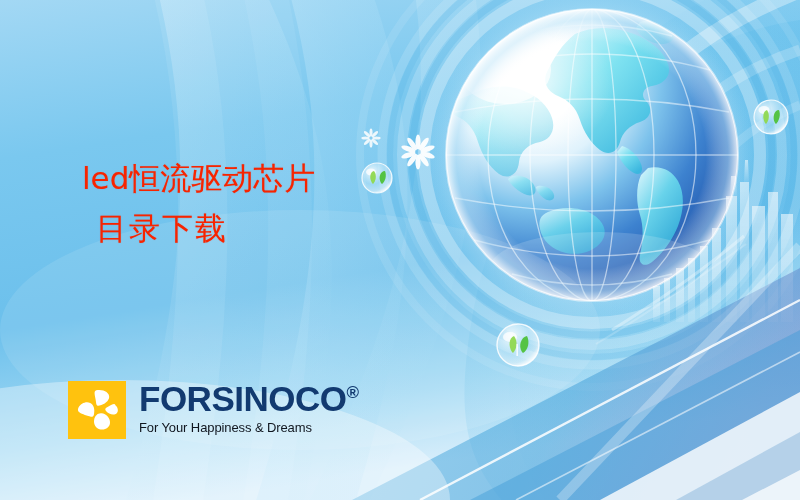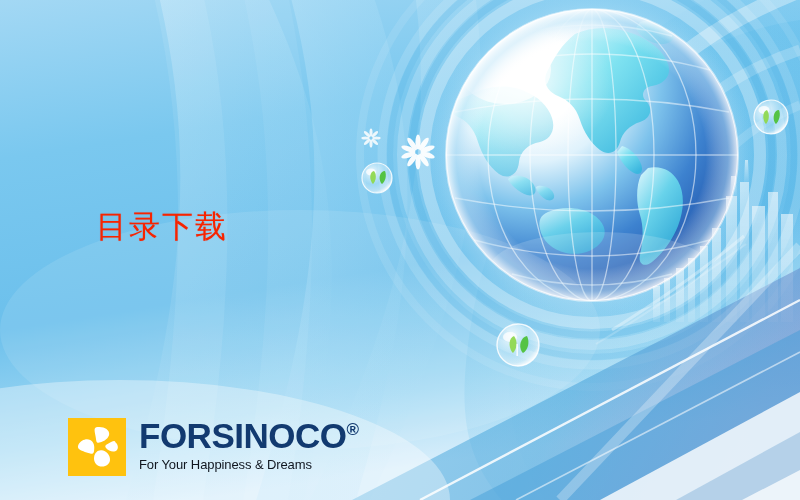--- a/index.html
+++ b/index.html
@@ -42,34 +42,33 @@
     font-size: 31px;
     line-height: 1.0;
     font-family: "DejaVu Sans", "Liberation Sans", sans-serif;
     font-weight: 400;
     white-space: nowrap;
     text-shadow: 0 0 1px rgba(247,36,0,0.35);
   }
   .headline .line1 { display: block; letter-spacing: 0px; }
   .headline .line2 {
     display: block;
-    margin-top: 48px;
+    margin-top: 19px;
     margin-left: 14px;
     letter-spacing: 2px;
   }
 
   
   .logo {
     position: absolute;
     left: 68px;
     top: 381px;
     z-index: 40;
     display: flex;
     align-items: flex-start;
-    margin-top: 37px;
   }
   .logo-mark {
     width: 58px;
     height: 58px;
     background: #ffc20e;
     flex: 0 0 auto;
     position: relative;
   }
   .logo-mark svg { display: block; width: 58px; height: 58px; }
 
@@ -371,20 +370,21 @@
           <circle cx="771" cy="117" r="17" fill="none" stroke="#ffffff" stroke-opacity="0.85" stroke-width="1.2"></circle>
           <ellipse cx="764" cy="110" rx="5.5" ry="4" fill="#ffffff" opacity="0.75"></ellipse>
           <path d="M 765 123 C 762 118, 763 111, 767 110 C 770 114, 769 121, 766 124 Z" fill="#8fd84f" opacity="0.95"></path>
           <path d="M 775 123 C 772 118, 774 110, 779 110 C 781 115, 779 121, 776 124 Z" fill="#4fc13a" opacity="0.95"></path>
         </g>
       </g>
     </svg>
   </div>
 
   <div class="headline">
+    <span class="line1">led恒流驱动芯片</span>
     <span class="line2">目录下载</span>
   </div>
 
   <div class="logo">
     <div class="logo-mark">
       <svg viewBox="0 0 58 58" xmlns="http://www.w3.org/2000/svg">
         <rect x="0" y="0" width="58" height="58" fill="#ffc20e"></rect>
         <g fill="#ffffff">
           <path d="M 29.5 9 C 36 8.2, 41.5 11.6, 41.2 16 C 41 20, 36.4 23.4, 31.6 24.6 C 29.6 25.1, 28.4 24.3, 28.2 22.4 C 27.7 18.2, 26.4 13.6, 26.6 11.6 C 26.8 9.9, 27.6 9.2, 29.5 9 Z"></path>
           <path d="M 47.6 24.4 C 50.8 27.2, 50.6 31.8, 47.2 33.2 C 44.2 34.4, 40.3 32.7, 38 30 C 36.9 28.7, 37.1 27.5, 38.6 26.6 C 41.8 24.6, 45 22.8, 46.2 22.9 C 47 23, 47.2 23.6, 47.6 24.4 Z"></path>

